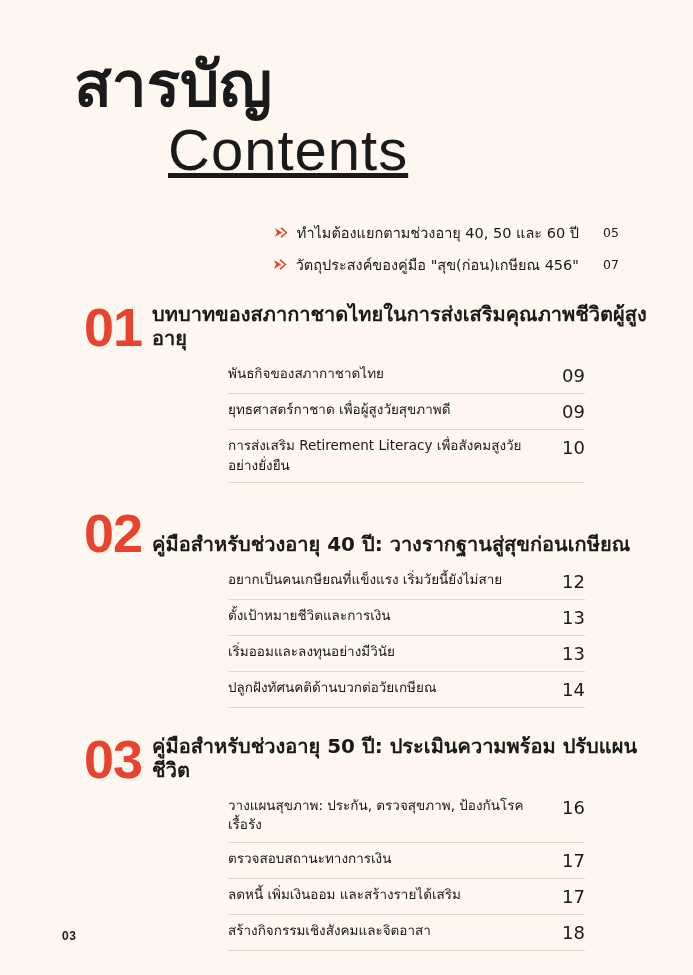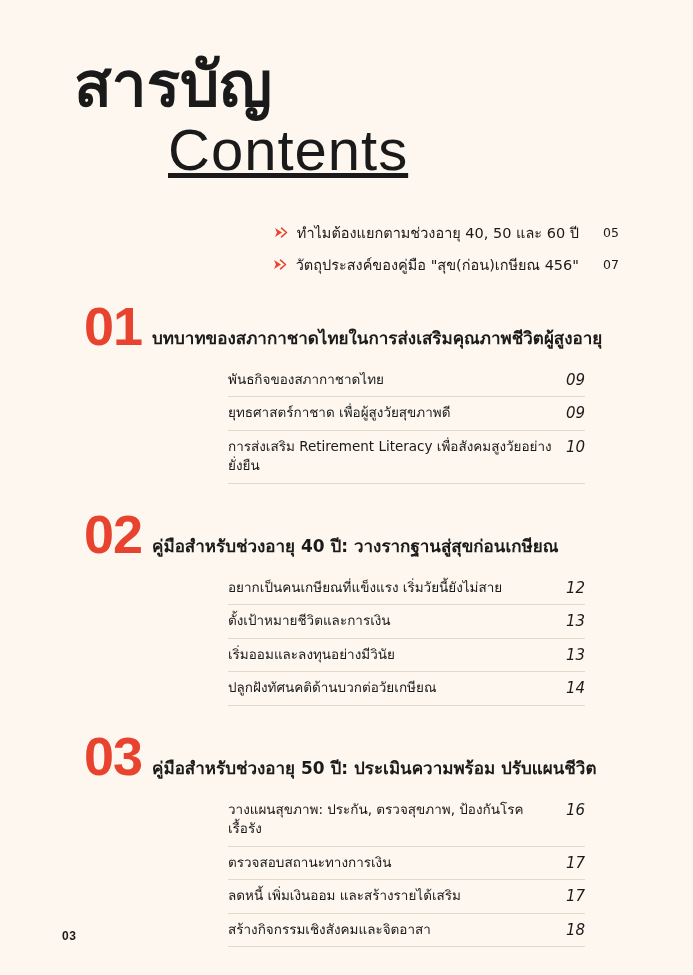--- a/index.html
+++ b/index.html
@@ -106,29 +106,29 @@
     font-family: "Liberation Sans", sans-serif;
     font-size: 54px;
     font-weight: bold;
     color: #e8432e;
     line-height: 0.92;
     letter-spacing: -1px;
     flex: 0 0 auto;
   }
   .chapter-title {
     font-family: "DejaVu Sans", sans-serif;
-    font-size: 17px;
+    font-size: 20px;
     font-weight: bold;
     color: #1a1a1a;
     margin-left: 10px;
     padding-bottom: 3px;
     line-height: 1.2;
   }
   .chapter-items {
-    margin-top: 12px;
+    margin-top: 5px;
     padding-left: 228px;
     padding-right: 108px;
   }
   .item-row {
     display: flex;
     align-items: flex-start;
     justify-content: space-between;
     border-bottom: 1px solid #e2d9cd;
     padding: 6px 0 7px 0;
   }
@@ -137,25 +137,24 @@
   }
   .item-label {
     font-family: "DejaVu Sans", sans-serif;
     font-size: 13.5px;
     color: #1a1a1a;
     line-height: 1.45;
     padding-right: 12px;
   }
   .item-page {
     font-family: "DejaVu Sans", sans-serif;
-    font-size: 15px;
+    font-size: 18px;
     color: #1a1a1a;
     flex: 0 0 auto;
     padding-top: 1px;
-    font-style: italic;
   }
 
   
   .chapter-1 .chapter-items { padding-left: 228px; padding-right: 108px; }
   .chapter-2 .chapter-items { padding-left: 228px; }
   .chapter-3 .chapter-items { padding-left: 228px; padding-right: 108px; }
 
   
   .footer-page {
     position: absolute;

